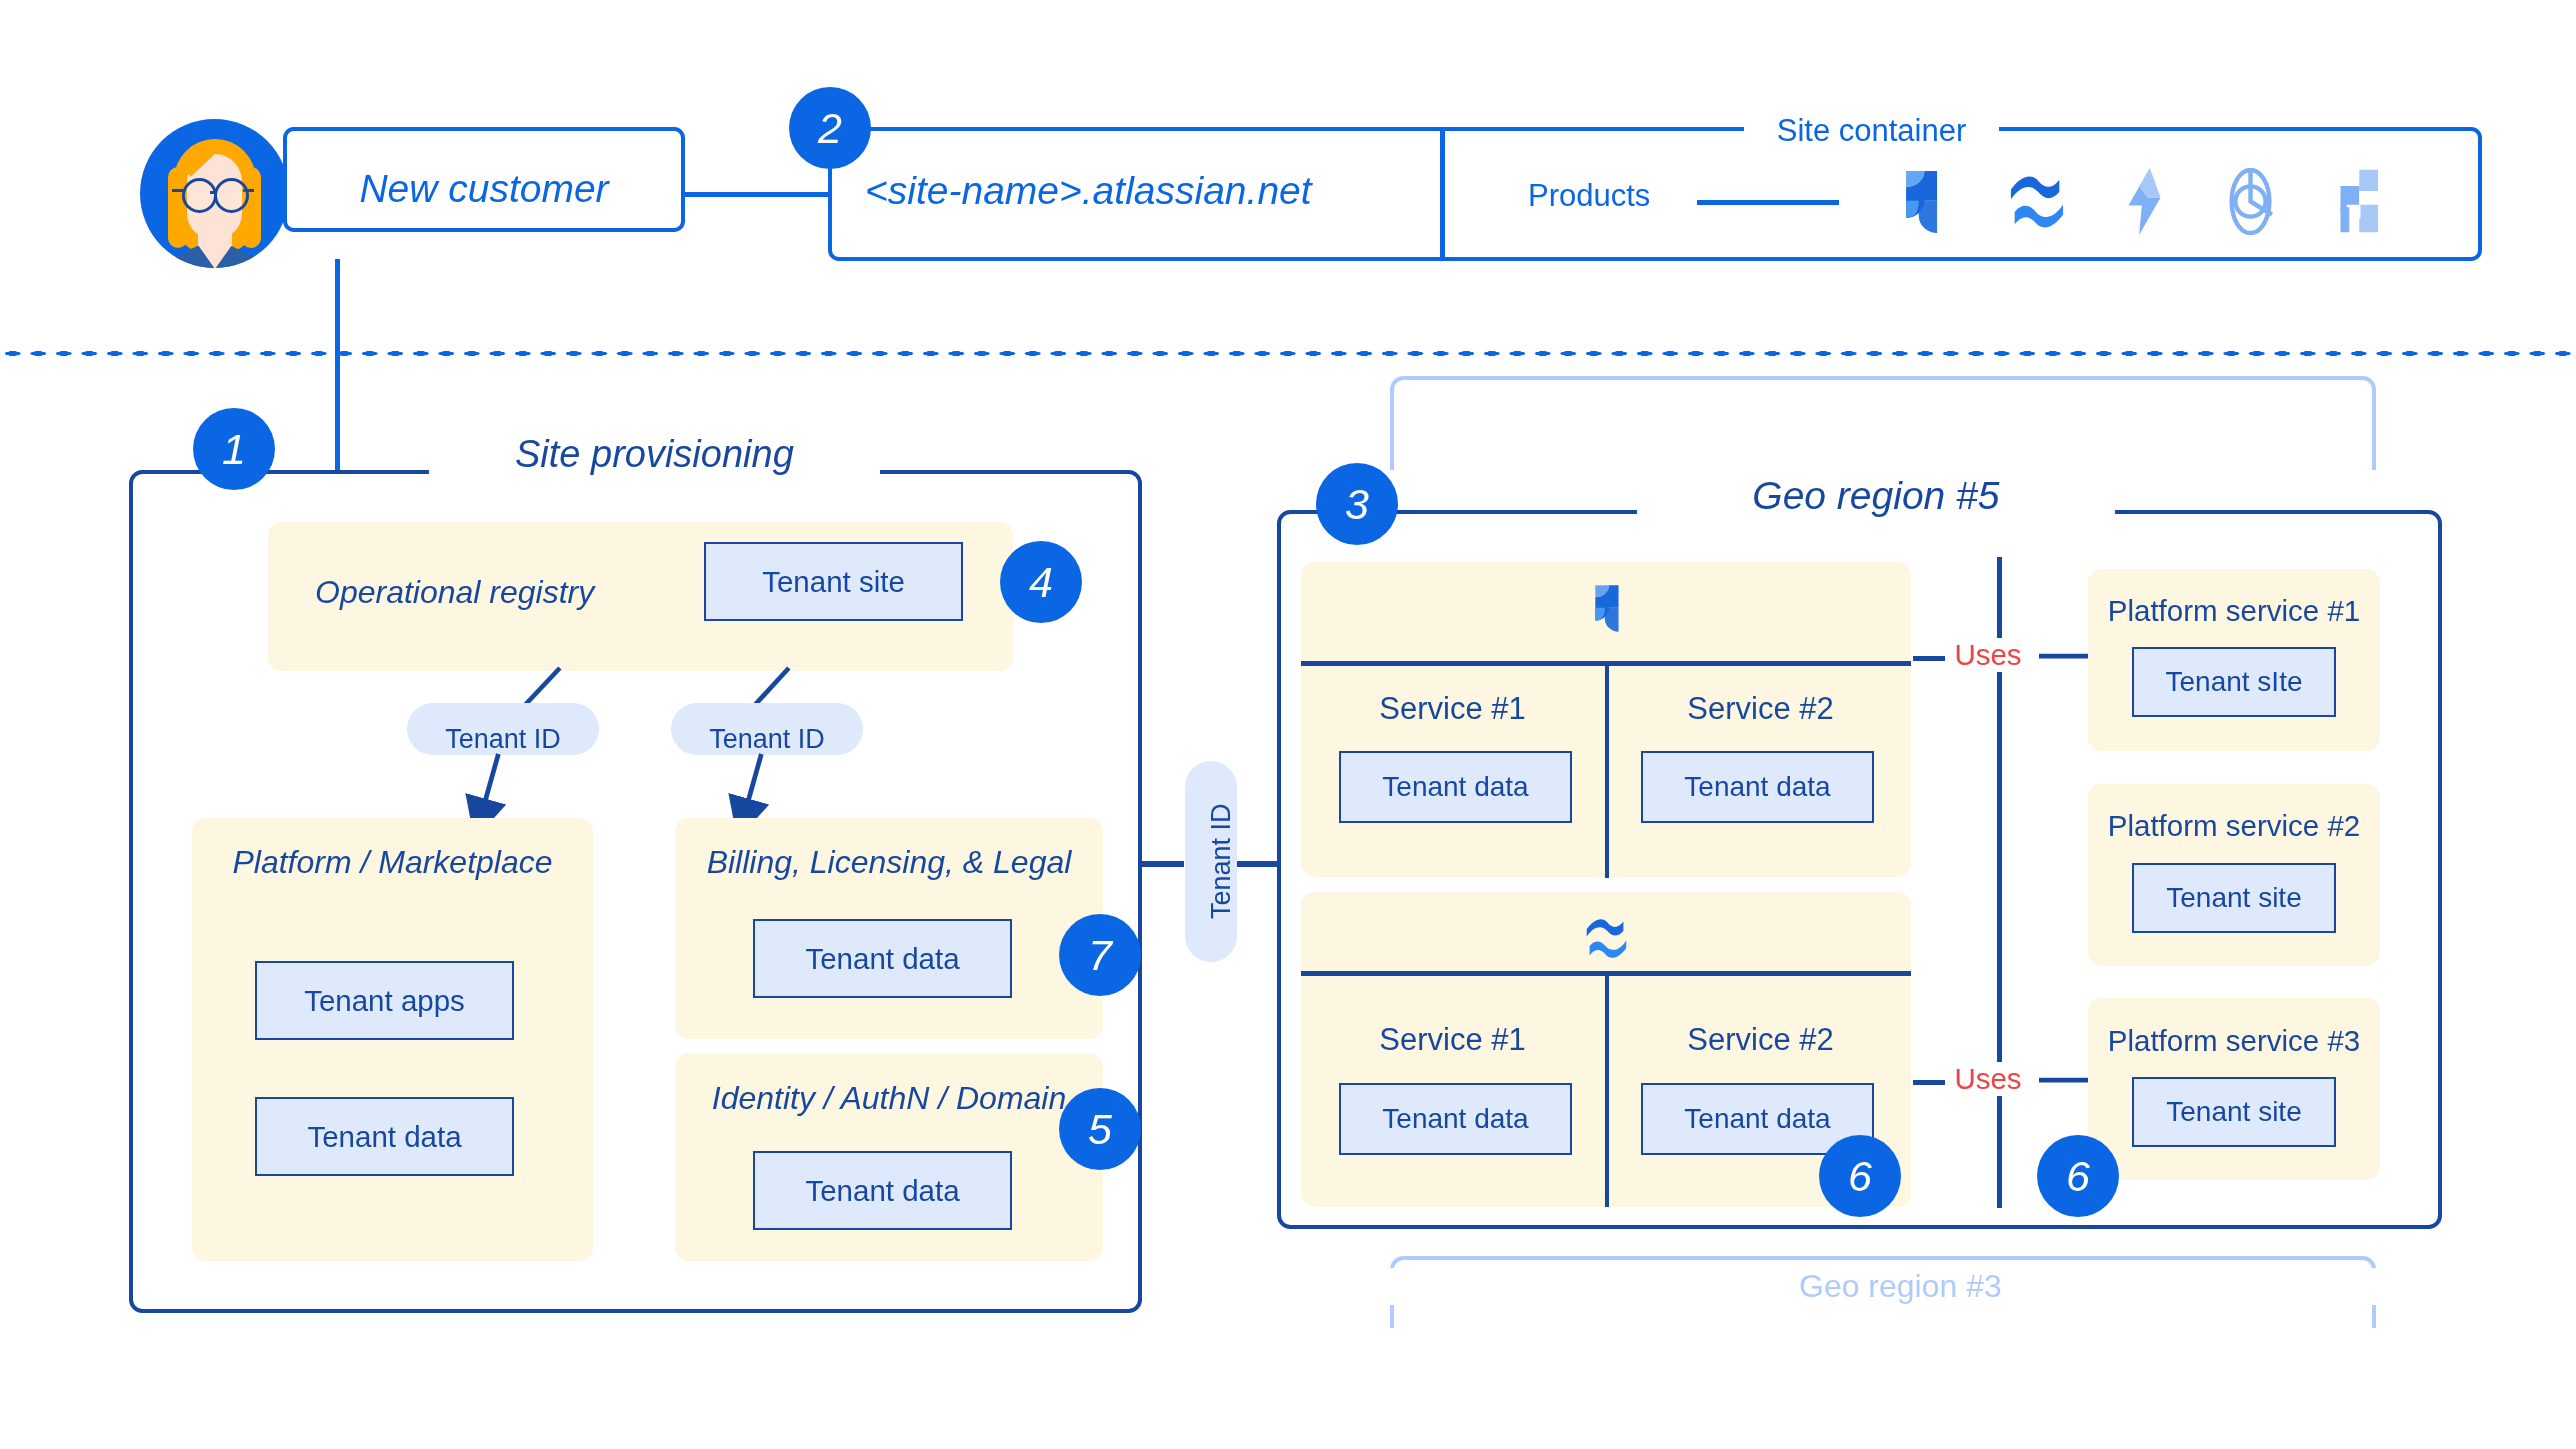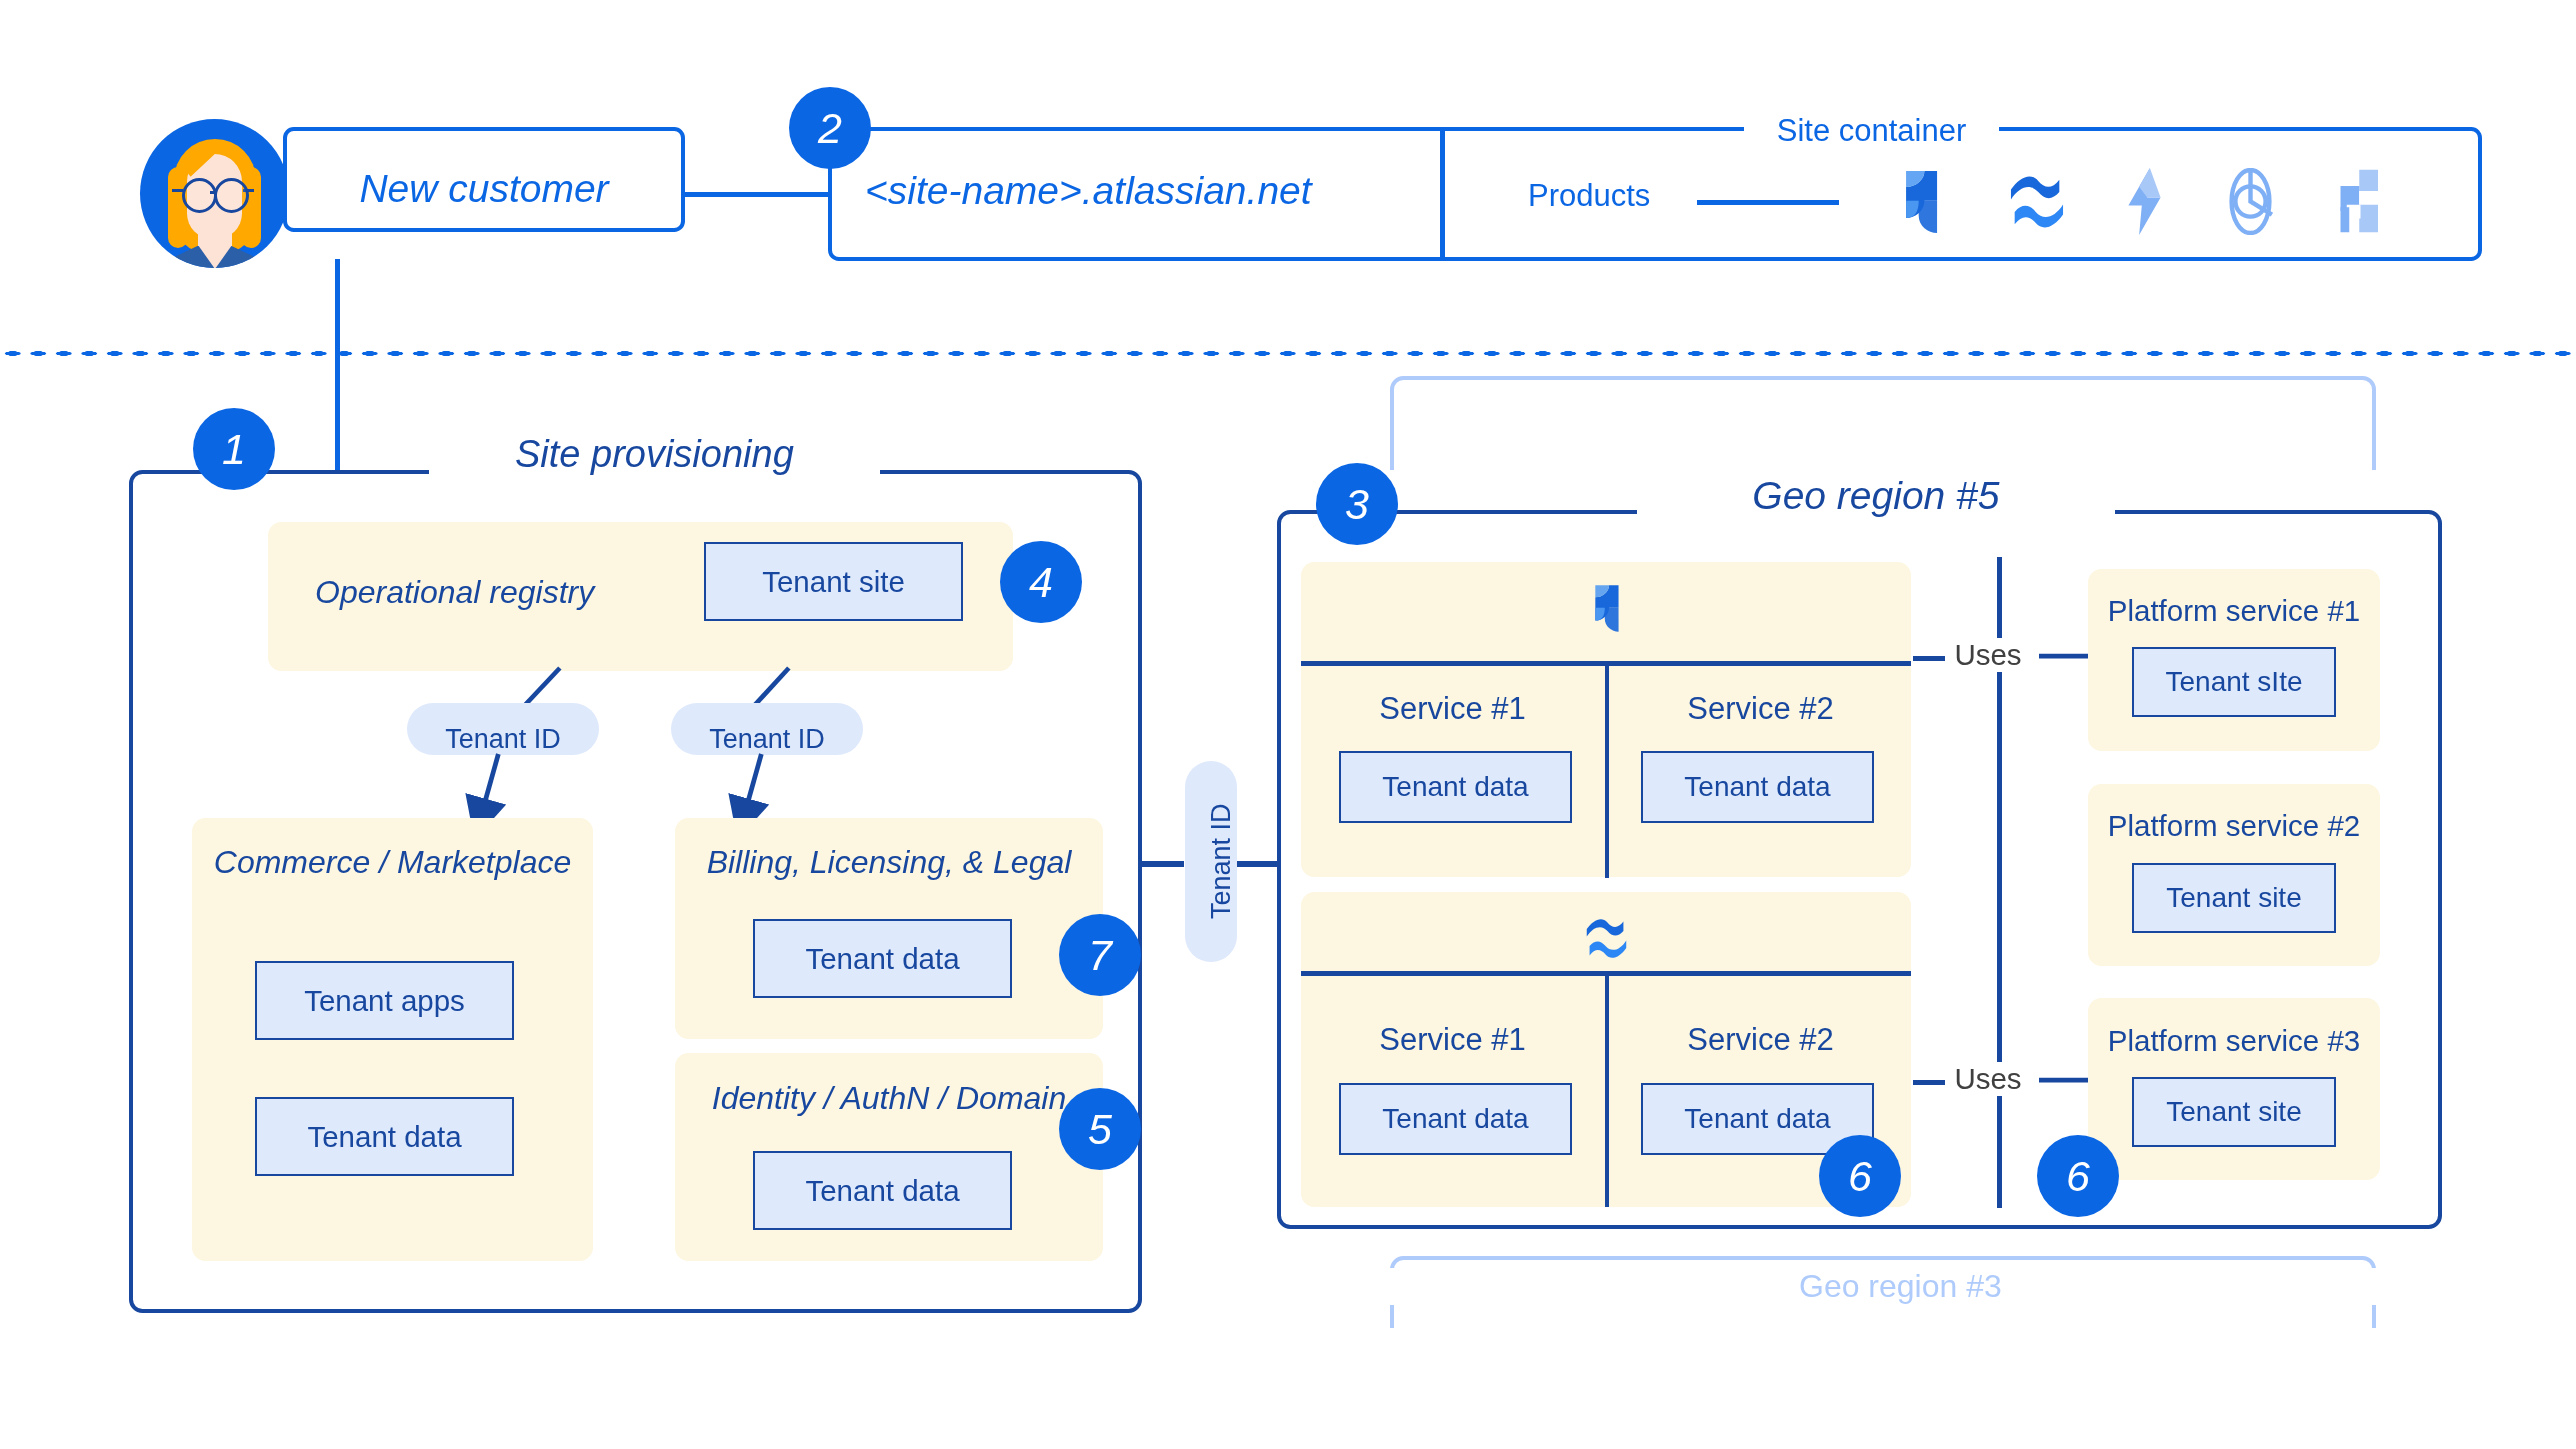--- a/index.html
+++ b/index.html
@@ -229,21 +229,21 @@
     width: 2576px;
     height: 6.7px;
     background-image: radial-gradient(#0B66E4 44%, transparent 46%);
     background-size: 25.5px 6.7px;
     background-repeat: repeat-x;
     z-index: 5;
   }
 
   .uses-label {
     position: absolute;
-    color: #404040;
+    color: #ef4444;
     white-space: nowrap;
   }
 
   .products-label {
     position: absolute;
     color: #0B66E4;
     white-space: nowrap;
   }
 
   svg.arrow { position: absolute; overflow: visible; }
@@ -371,21 +371,21 @@
   <svg class="arrow" style="left:733px; top:754px; width:81px; height:81px;" viewBox="0 0 120 120" width="81" height="81">
     <defs>
       <marker id="ah2" markerWidth="9" markerHeight="9" refX="5" refY="4.5" orient="auto">
         <path d="M0,0 L9,4.5 L0,9 Z" fill="#17479E"></path>
       </marker>
     </defs>
     <line x1="42" y1="0" x2="14" y2="100" stroke="#17479E" stroke-width="7" marker-end="url(#ah2)"></line>
   </svg>
 
   <div class="cream" style="left:192px; top:818px; width:401px; height:443px;"></div>
-  <div class="cream-title" style="left:192px; top:844px; width:401px; font-size:32px;">Commerce / Marketplace</div>
+  <div class="cream-title" style="left:192px; top:844px; width:401px; font-size:32px;">Platform / Marketplace</div>
   <div class="data-box" style="left:255px; top:961px; width:259px; height:79px; font-size:29.5px;">
     <span>Tenant apps</span>
   </div>
   <div class="data-box" style="left:255px; top:1097px; width:259px; height:79px; font-size:29.5px;">
     <span>Tenant data</span>
   </div>
 
   <div class="cream" style="left:675px; top:818px; width:428px; height:221px;"></div>
   <div class="cream-title" style="left:675px; top:844px; width:428px; font-size:32px;">Billing, Licensing, &amp; Legal</div>
   <div class="data-box" style="left:753px; top:919px; width:259px; height:79px; font-size:29.5px;">

